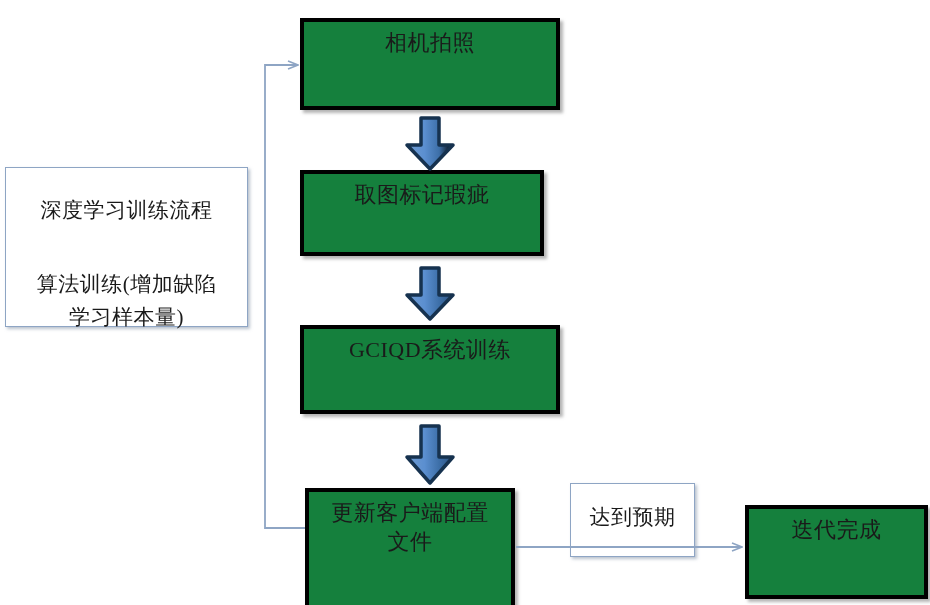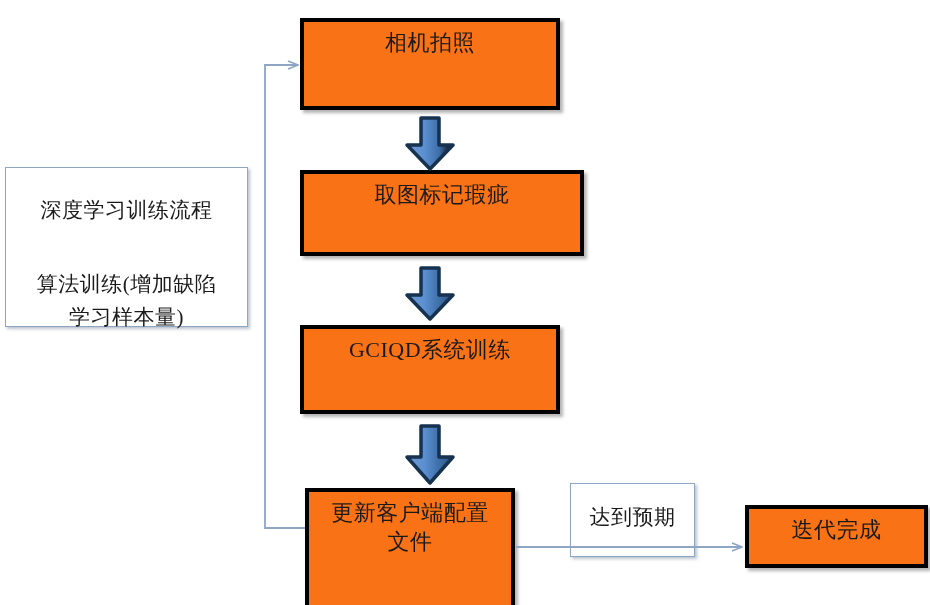--- a/index.html
+++ b/index.html
@@ -15,21 +15,21 @@
     width: 930px;
     height: 605px;
     background: #ffffff;
     overflow: hidden;
   }
 
   
   .proc-box {
     position: absolute;
     box-sizing: border-box;
-    background: #f97316;
+    background: #15803d;
     border: 4px solid #000000;
     box-shadow: 3px 3px 3px rgba(120,120,120,0.55);
   }
   .proc-box .box-text {
     position: absolute;
     left: 0;
     right: 0;
     top: 6px;
     text-align: center;
     font-size: 22px;
@@ -84,38 +84,38 @@
   <div class="note-box note-left" style="left:5px; top:167px; width:243px; height:160px;">
     <div class="note-text" style="top:14px;">深度学习训练流程</div>
     <div class="note-text" style="top:88px;">算法训练(增加缺陷
 学习样本量)</div>
   </div>
 
   <div class="proc-box" style="left:300px; top:18px; width:260px; height:92px;">
     <div class="box-text">相机拍照</div>
   </div>
 
-  <div class="proc-box" style="left:300px; top:170px; width:284px; height:86px;">
+  <div class="proc-box" style="left:300px; top:170px; width:244px; height:86px;">
     <div class="box-text">取图标记瑕疵</div>
   </div>
 
   <div class="proc-box" style="left:300px; top:325px; width:260px; height:89px;">
     <div class="box-text">GCIQD系统训练</div>
   </div>
 
   <div class="proc-box" style="left:305px; top:488px; width:210px; height:128px;">
     <div class="box-text">更新客户端配置
 文件</div>
   </div>
 
   <div class="note-box note-small" style="left:570px; top:483px; width:125px; height:74px;">
     <div class="note-text">达到预期</div>
   </div>
 
-  <div class="proc-box" style="left:745px; top:505px; width:183px; height:63px;">
+  <div class="proc-box" style="left:745px; top:505px; width:183px; height:94px;">
     <div class="box-text">迭代完成</div>
   </div>
 
   <div class="block-arrow" style="left:400px; top:116px; width:60px; height:56px;">
     <svg width="60" height="56" viewBox="0 0 60 56">
       <defs>
         <linearGradient id="ag1" x1="0" y1="0" x2="1" y2="0">
           <stop offset="0%" stop-color="#6f9bd1"></stop>
           <stop offset="38%" stop-color="#5b8fd0"></stop>
           <stop offset="70%" stop-color="#3d6fa8"></stop>

